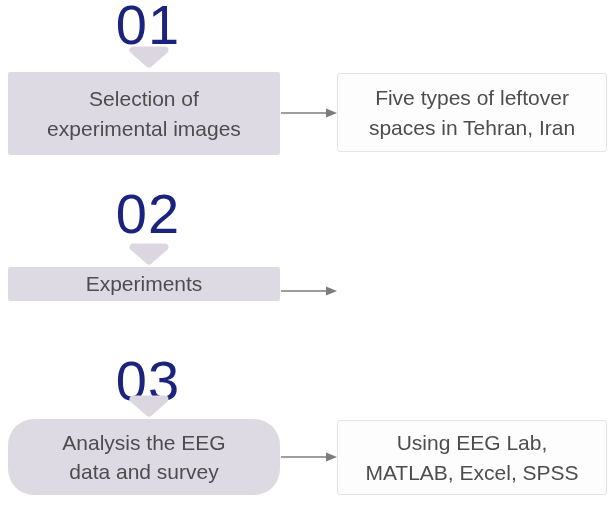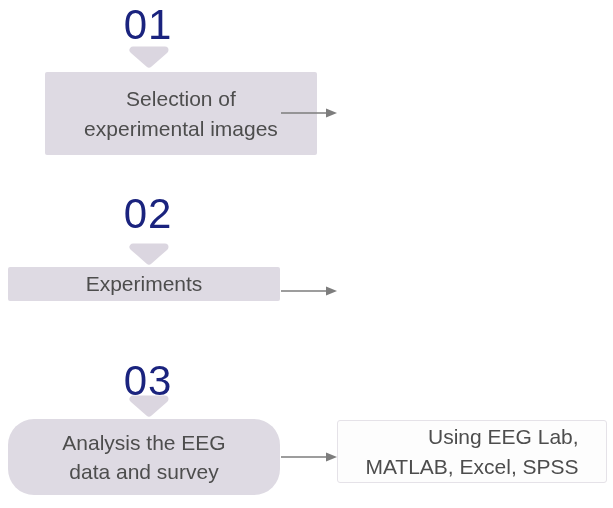--- a/index.html
+++ b/index.html
@@ -18,21 +18,21 @@
   .canvas{
     position:relative;
     width:613px;height:508px;
     background:var(--page_bg);
     overflow:hidden;
   }
   .num{
     position:absolute;
     left:98px;width:100px;
     text-align:center;
-    font-size:42px;
+    font-size:56px;
     line-height:42px;
     font-weight:400;
     color:var(--number_color);
     letter-spacing:1px;
   }
   .num.s1{top:4px;}
   .num.s2{top:193px;}
   .num.s3{top:352px;margin-top:8px;}
   .chev{
     position:absolute;
@@ -52,38 +52,38 @@
     position:absolute;
     left:8px;width:272px;
     background:var(--step_box_bg);
     color:var(--box_text_color);
     display:flex;align-items:center;justify-content:center;
     text-align:center;
     font-size:21px;line-height:1.4;
     white-space:pre-line;
     border-radius:2px;
   }
-  .lbox.s1{top:72px;height:83px;margin-left:37px;}
+  .lbox.s1{top:72px;height:83px;}
   .lbox.s2{top:267px;height:34px;}
   .lbox.s3{top:419px;height:76px;border-radius:26px;}
   .rbox{
     position:absolute;
     left:337px;width:270px;
     background:var(--result_box_bg);
     border:1px solid var(--result_box_border);
     color:var(--box_text_color);
     display:flex;align-items:center;justify-content:center;
     text-align:center;
     font-size:21px;line-height:1.42;
     white-space:pre-line;
     border-radius:3px;
   }
   .rbox.s1{top:73px;height:79px;}
   .rbox.s2{top:242px;height:96px;}
-  .rbox.s3{top:420px;height:63px;text-align:right;}
+  .rbox.s3{top:420px;height:75px;}
   .arrow{
     position:absolute;
     left:281px;
     width:56px;height:12px;
   }
   .arrow.s1{top:107px;}
   .arrow.s2{top:285px;}
   .arrow.s3{top:451px;}
   .arrow line{stroke:var(--arrow_color);stroke-width:1.5;}
   .arrow polygon{fill:var(--arrow_color);}
@@ -96,20 +96,22 @@
   <div class="num s1">01</div>
   <svg class="chev s1" viewBox="0 0 46 24">
     <polygon points="7,5 39,5 23,19"></polygon>
   </svg>
   <div class="lbox s1">Selection of
 experimental images</div>
   <svg class="arrow s1" viewBox="0 0 56 12">
     <line x1="0" y1="6" x2="46" y2="6"></line>
     <polygon points="45,1.5 56,6 45,10.5"></polygon>
   </svg>
+  <div class="rbox s1">Five types of leftover
+spaces in Tehran, Iran</div>
 
   <div class="num s2">02</div>
   <svg class="chev s2" viewBox="0 0 46 24">
     <polygon points="7,5 39,5 23,19"></polygon>
   </svg>
   <div class="lbox s2">Experiments</div>
   <svg class="arrow s2" viewBox="0 0 56 12">
     <line x1="0" y1="6" x2="46" y2="6"></line>
     <polygon points="45,1.5 56,6 45,10.5"></polygon>
   </svg>

